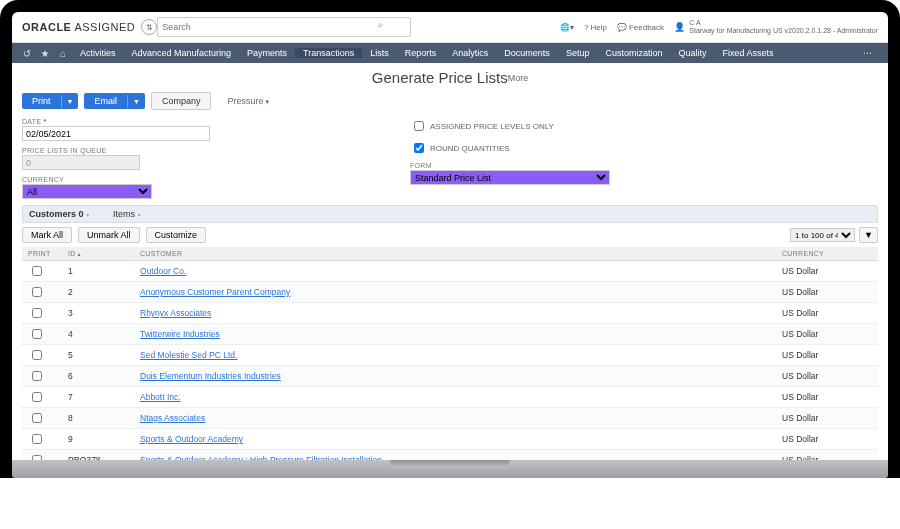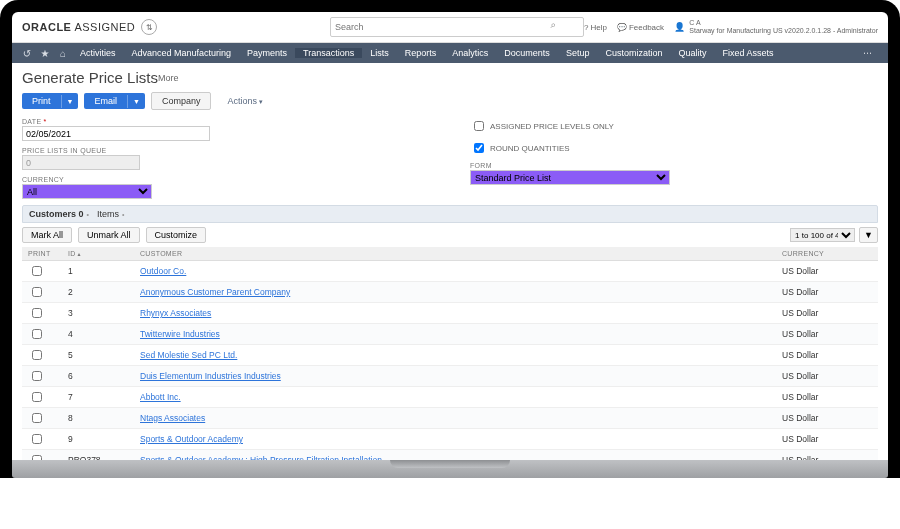--- a/index.html
+++ b/index.html
@@ -5,61 +5,61 @@
 html,body{margin:0;padding:0;font-family:Arial,Helvetica,sans-serif;font-size:9px;color:#333;background:#fff}
 .laptop{background:#000;padding:12px 12px 0 12px;border-radius:18px 18px 0 0;width:876px;margin:0 auto}
 .screen{background:#fff;border-radius:6px 6px 0 0;height:448px;overflow:hidden;position:relative}
 .base{background:linear-gradient(#bfc1c4,#9ea0a3);height:18px;width:100%;border-radius:0 0 3px 3px}
 .base-notch{background:linear-gradient(#8e9093,#bfc1c4);height:8px;width:120px;margin:0 auto;border-radius:0 0 10px 10px}
 
 .topbar{display:flex;align-items:center;padding:4px 10px;border-bottom:1px solid #ddd;height:22px}
 .brand{font-size:11px;font-weight:400;letter-spacing:0.5px;color:#333}
 .brand b{font-weight:700}
 .swap-icon{display:inline-flex;align-items:center;justify-content:center;width:14px;height:14px;border:1px solid #aaa;border-radius:50%;margin-left:6px;font-size:8px;color:#666}
-.search-wrap{flex:1;display:flex;justify-content:flex-end}
+.search-wrap{flex:1;display:flex;justify-content:flex-start}
 .search-box{position:relative;width:230px}
 .search-box input{width:100%;height:16px;border:1px solid #ccc;border-radius:2px;padding:1px 18px 1px 4px;font-size:9px}
 .search-box .sicn{position:absolute;right:4px;top:2px;color:#888;font-size:10px}
 .topright{display:flex;align-items:center;gap:10px;color:#666}
 .topright .item{display:flex;align-items:center;gap:2px;font-size:8px;cursor:pointer}
 .acct{display:flex;align-items:center;gap:4px}
 .acct-txt{display:flex;flex-direction:column;line-height:1.1;font-size:7px}
 
 .nav{background:#4b5a6e;display:flex;align-items:center;height:20px;padding:0 6px;color:#fff;gap:0}
 .nav .icn{width:18px;text-align:center;font-size:10px;cursor:pointer;color:#d8dde4}
 .nav .mi{padding:0 8px;font-size:9px;line-height:20px;cursor:pointer;white-space:nowrap}
 .nav .mi.active{background:#3a495d}
 .nav .dots{margin-left:auto;padding:0 10px;cursor:pointer}
 
 .page{padding:6px 10px}
-.page-head{display:flex;align-items:center;justify-content:flex-start}
+.page-head{display:flex;align-items:center;justify-content:center}
 .page-title{font-size:15px;font-weight:400;color:#444}
 .more{font-size:9px;color:#666;cursor:pointer}
 .btn-row{display:flex;align-items:center;gap:6px;margin:6px 0 8px}
 .btn{background:#2d74da;color:#fff;border:none;border-radius:2px;padding:3px 10px;font-size:9px;cursor:pointer}
 .btn.split{display:flex;align-items:center;padding:0}
 .btn.split span{padding:3px 10px}
 .btn.split .caret{border-left:1px solid rgba(255,255,255,.3);padding:3px 5px;font-size:7px}
 .btn.secondary{background:#f5f5f5;color:#333;border:1px solid #ccc}
 .actions-link{color:#5b6b82;font-size:9px;margin-left:10px;cursor:pointer}
 .actions-link:after{content:" \25BE";font-size:7px}
 
-.form-grid{display:flex;gap:60px;margin-bottom:6px}
+.form-grid{display:flex;margin-bottom:6px}
 .col{display:flex;flex-direction:column;gap:6px}
 .fld{display:flex;flex-direction:column;gap:1px}
 .fld label{font-size:7px;color:#777;letter-spacing:.3px}
 .req:after{content:" *";color:#c00}
 .fld input[type=text]{width:180px;height:13px;border:1px solid #ccc;font-size:9px;padding:0 3px}
 .fld input[disabled]{background:#eee;color:#999;width:110px}
 .fld select{width:130px;height:15px;border:1px solid #ccc;font-size:9px;background:#8b5cf6}
 .fld.wide select{width:200px}
 .chk-row{display:flex;align-items:center;gap:3px;font-size:8px;color:#666}
 .chk-row input{width:10px;height:10px}
 
-.subtabs{background:#e8edf3;border:1px solid #d3dbe4;border-radius:2px 2px 0 0;padding:3px 6px;display:flex;gap:8px;font-size:9px}
+.subtabs{background:#e8edf3;border:1px solid #d3dbe4;border-radius:2px 2px 0 0;padding:3px 6px;display:flex;gap:24px;font-size:9px}
 .subtabs .t{cursor:pointer;color:#333}
 .subtabs .t.active{font-weight:700}
 .subtabs .t:after{content:" \2022";color:#999;font-size:7px;margin-left:1px}
 
 .tbl-tools{display:flex;align-items:center;gap:6px;padding:4px 0}
 .tbtn{background:#f5f5f5;border:1px solid #ccc;border-radius:2px;padding:2px 8px;font-size:9px;cursor:pointer}
 .pager{margin-left:auto;display:flex;align-items:center;gap:4px}
 .pager select{font-size:8px;height:14px;border:1px solid #ccc;width:65px}
 
 .tbl{width:100%;border-collapse:collapse}
@@ -121,21 +121,21 @@
   <div class="btn-row">
     <button class="btn split">
             <span>Print</span>
             <span class="caret">▼</span>
           </button>
     <button class="btn split">
             <span>Email</span>
             <span class="caret">▼</span>
           </button>
     <button class="btn secondary">Company</button>
-    <span class="actions-link">Actions</span>
+    <span class="actions-link">Pressure</span>
   </div>
 
   <div class="form-grid">
     <div class="col">
       <div class="fld">
         <label class="req">DATE</label>
         <input type="text" value="02/05/2021" style="">
       </div>
       <div class="fld">
         <label>PRICE LISTS IN QUEUE</label>

